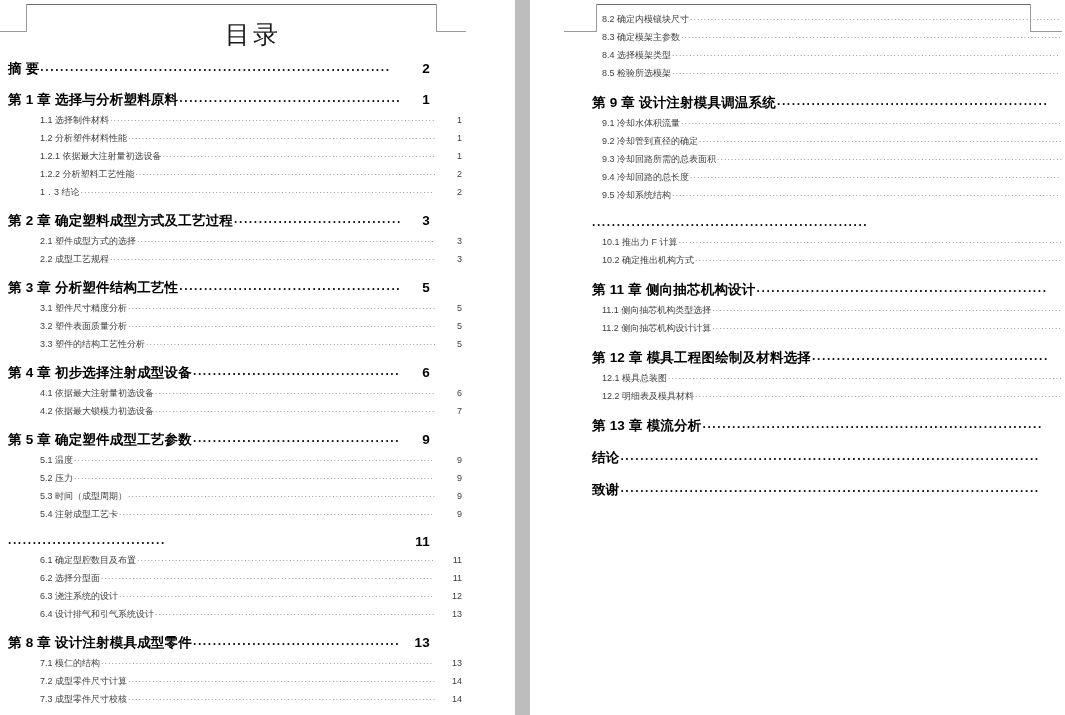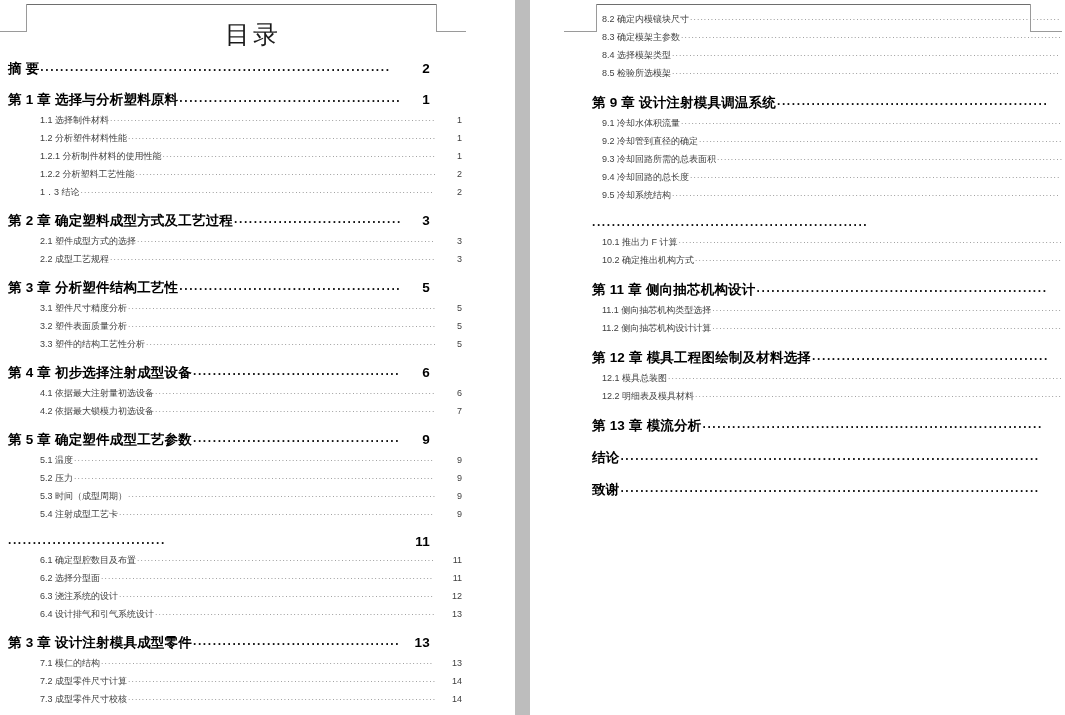--- a/index.html
+++ b/index.html
@@ -176,21 +176,21 @@
           <span class="label">1.1 选择制件材料</span>
           <span class="leader"><i>..............................................................................................</i></span>
           <span class="pageno">1</span>
         </div>
         <div class="entry lvl2">
           <span class="label">1.2 分析塑件材料性能</span>
           <span class="leader"><i>.........................................................................................</i></span>
           <span class="pageno">1</span>
         </div>
         <div class="entry lvl2">
-          <span class="label">1.2.1  分析制件材料的使用性能</span>
+          <span class="label">1.2.1  依据最大注射量初选设备</span>
           <span class="leader"><i>...............................................................................</i></span>
           <span class="pageno">1</span>
         </div>
         <div class="entry lvl2">
           <span class="label">1.2.2 分析塑料工艺性能</span>
           <span class="leader"><i>.......................................................................................</i></span>
           <span class="pageno">2</span>
         </div>
         <div class="entry lvl2">
           <span class="label">1．3 结论</span>
@@ -290,21 +290,21 @@
           <span class="label">6.3 浇注系统的设计</span>
           <span class="leader"><i>...........................................................................................</i></span>
           <span class="pageno">12</span>
         </div>
         <div class="entry lvl2">
           <span class="label">6.4 设计排气和引气系统设计</span>
           <span class="leader"><i>.................................................................................</i></span>
           <span class="pageno">13</span>
         </div>
         <div class="entry lvl1">
-          <span class="label">第 3 章  设计注射模具成型零件</span>
+          <span class="label">第 8 章  设计注射模具成型零件</span>
           <span class="leader"><i>..........................................</i></span>
           <span class="pageno">13</span>
         </div>
         <div class="entry lvl2">
           <span class="label">7.1 模仁的结构</span>
           <span class="leader"><i>................................................................................................</i></span>
           <span class="pageno">13</span>
         </div>
         <div class="entry lvl2">
           <span class="label">7.2 成型零件尺寸计算</span>

